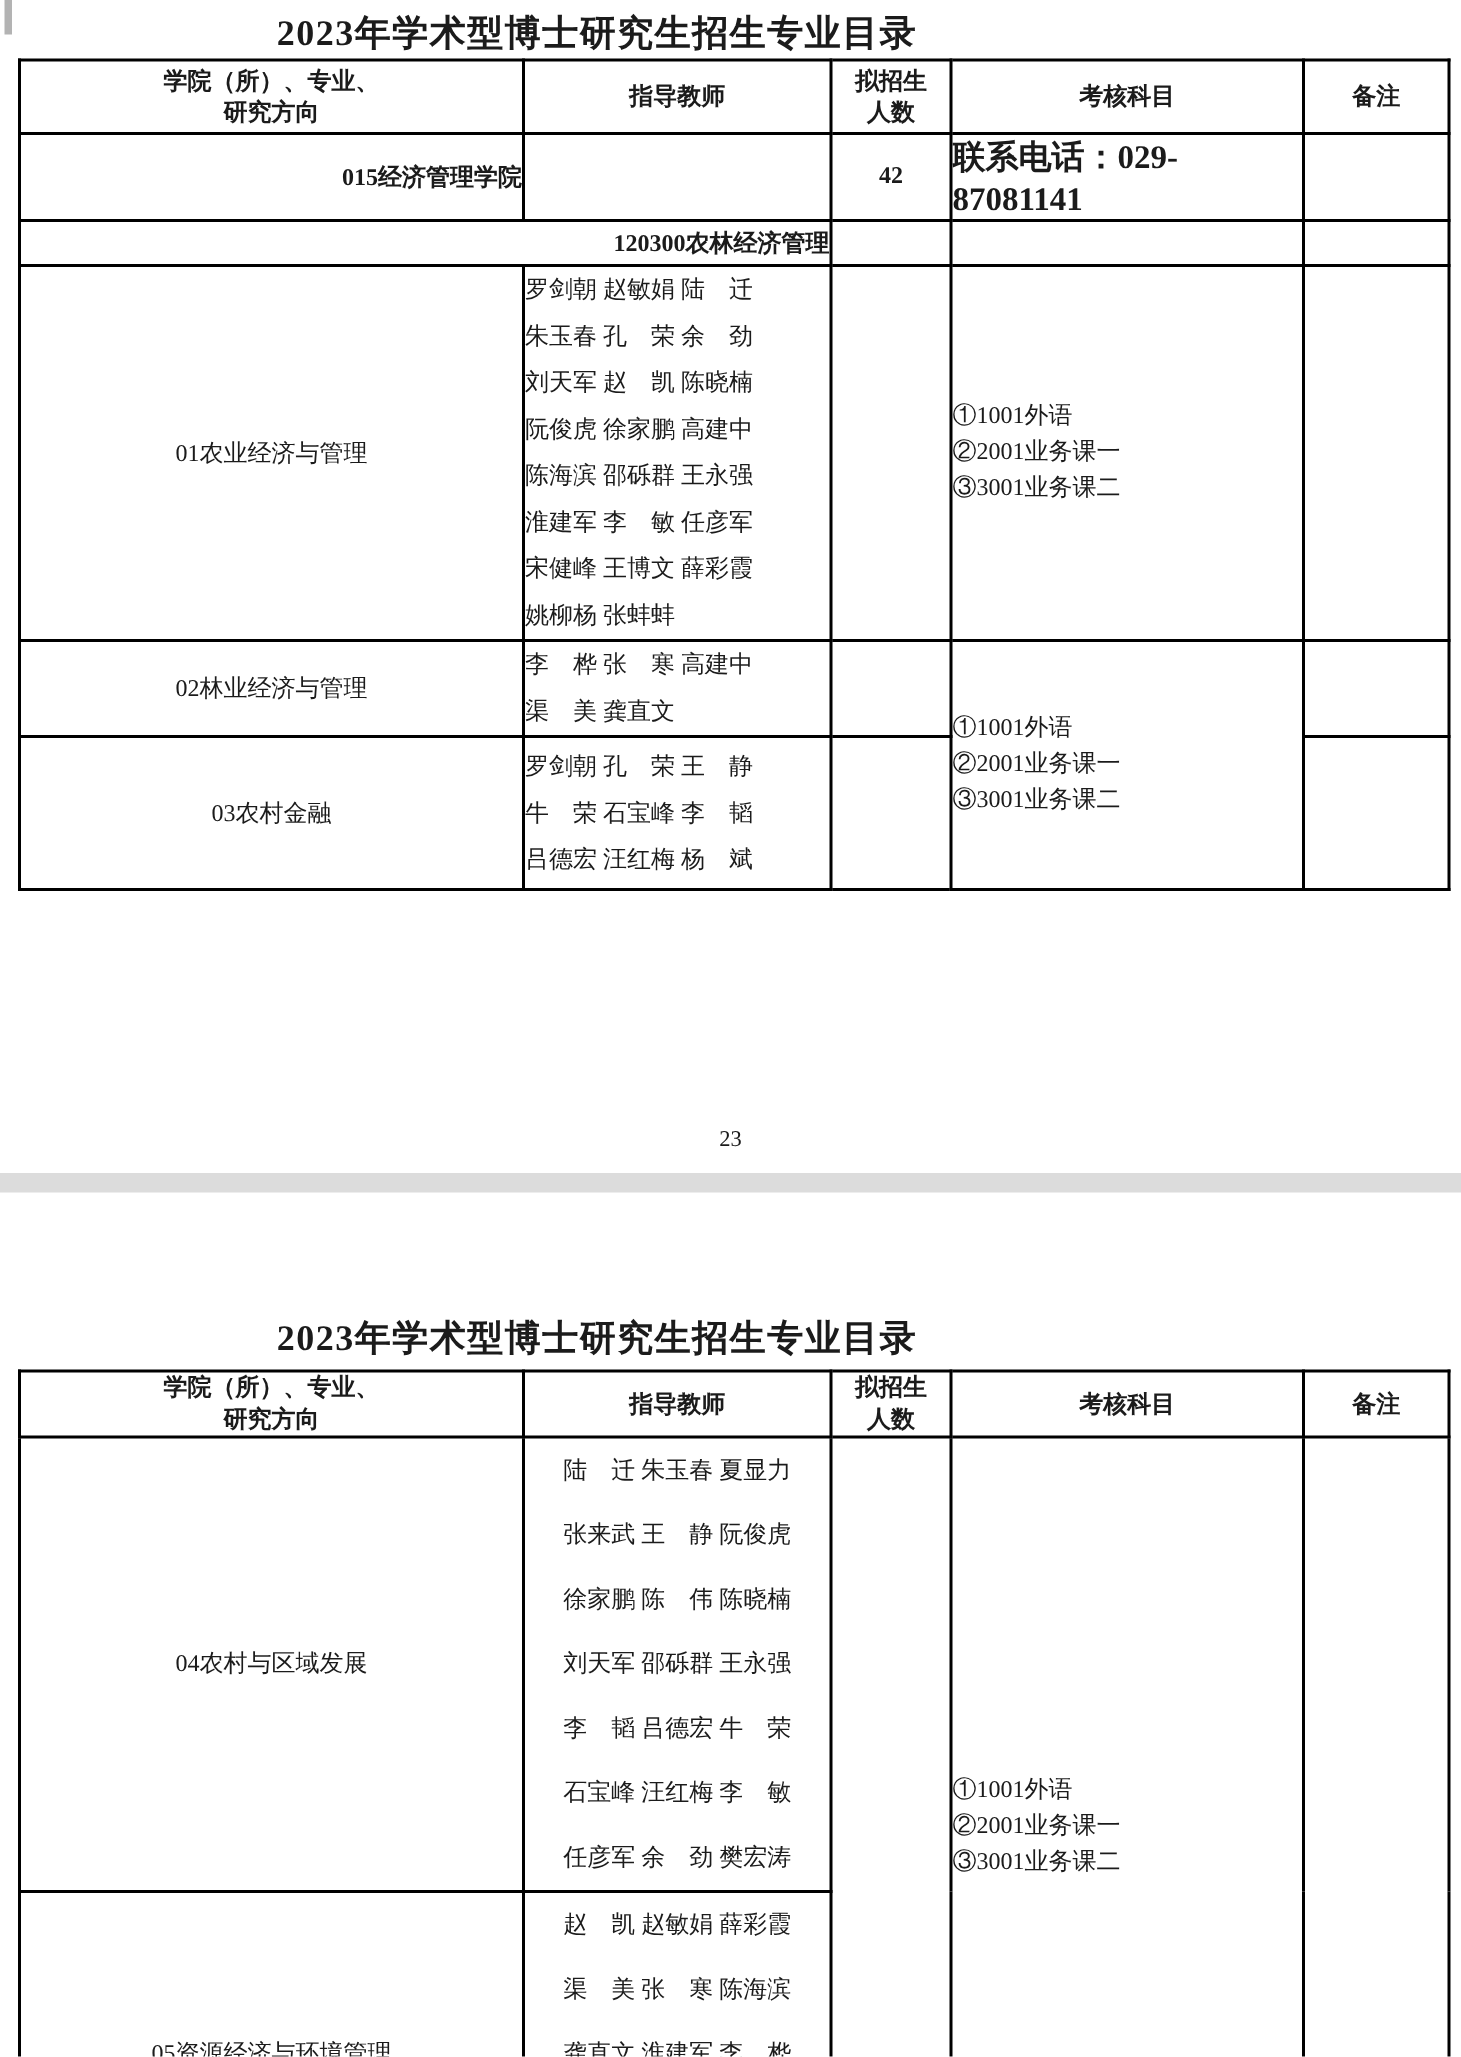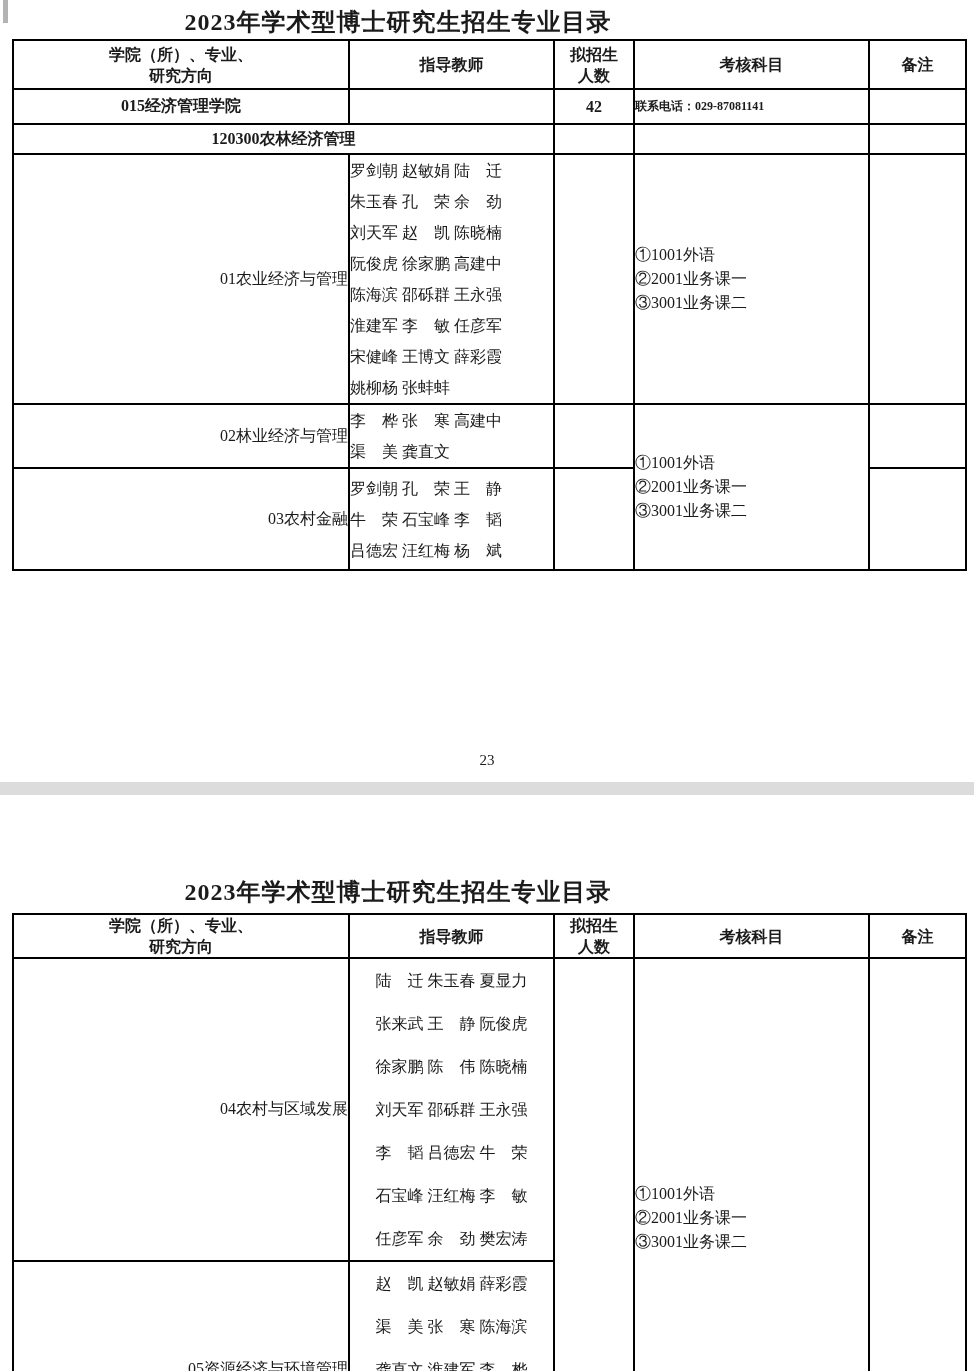--- a/index.html
+++ b/index.html
@@ -47,37 +47,37 @@
   table.catalog th {
     font-size: 16px;
     font-weight: bold;
     text-align: center;
     line-height: 21px;
     white-space: pre-line;
   }
   td.bold-left {
     font-size: 16px;
     font-weight: bold;
-    text-align: center;
+    text-align: right;
     padding-left: 5px;
   }
   td.quota {
     font-size: 16px;
     font-weight: bold;
     text-align: center;
   }
   td.contact {
-    font-size: 12px;
+    font-size: 22px;
     font-weight: bold;
     text-align: left;
     padding-left: 7px;
   }
   td.dir {
     font-size: 16px;
-    text-align: right;
+    text-align: center;
     padding-left: 5px;
   }
   td.teachers {
     font-size: 16px;
     text-align: left;
     padding-left: 8px;
     line-height: 31px;
     white-space: pre-line;
   }
   td.teachers.p2 { line-height: 43px; text-align: center; }

